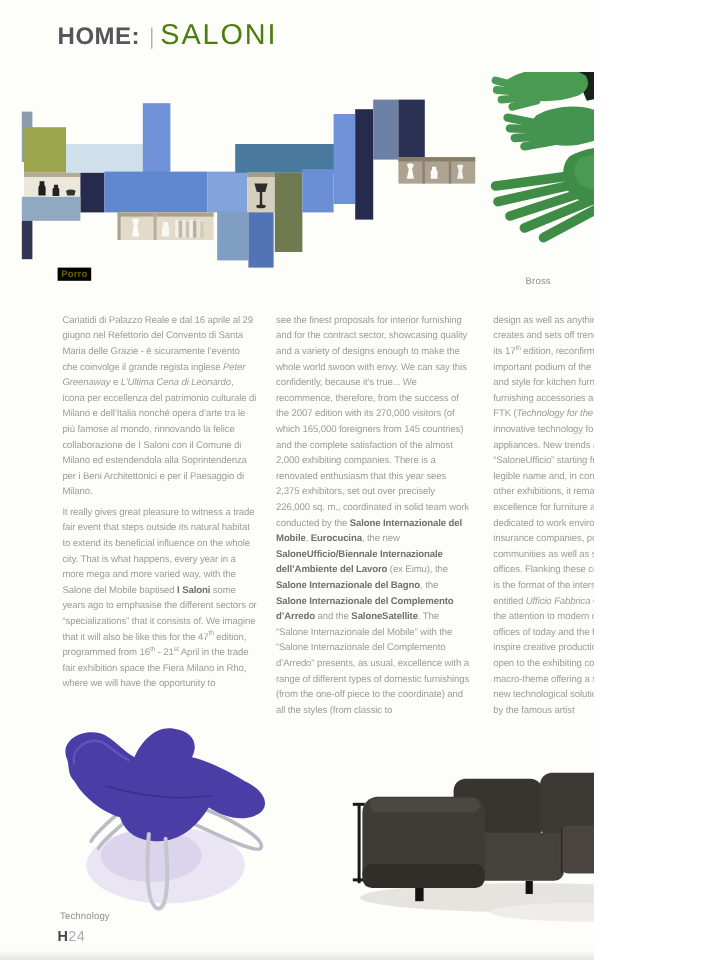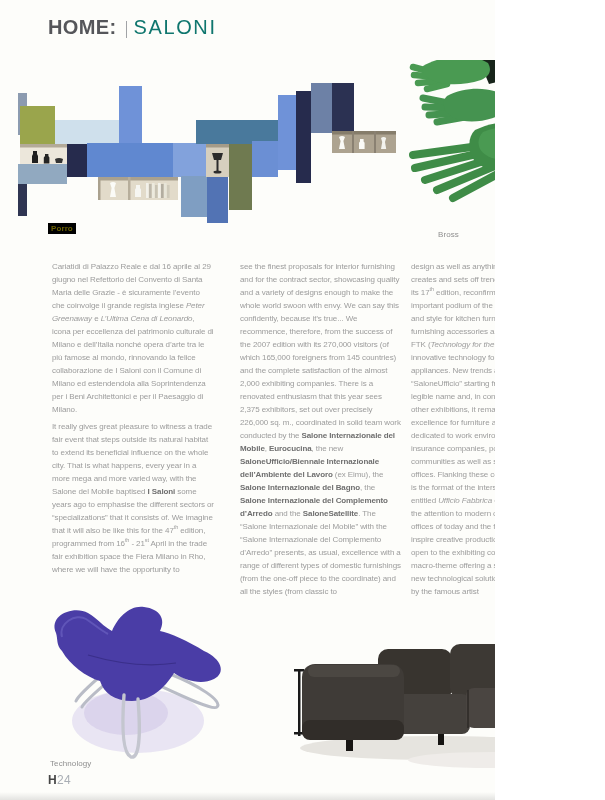--- a/index.html
+++ b/index.html
@@ -5,21 +5,21 @@
   html,body{margin:0;padding:0;background:#ffffff;}
   .page{position:relative;width:495px;height:800px;background:#fdfdfa;overflow:hidden;
         font-family:"Liberation Sans",sans-serif;}
   .page::after{content:"";position:absolute;left:0;right:0;bottom:0;height:8px;
         background:linear-gradient(to bottom,rgba(0,0,0,0),rgba(0,0,0,0.10));pointer-events:none;}
 
   
   .hdr{position:absolute;left:48px;top:16px;display:flex;align-items:baseline;}
   .hdr .home{font-size:20px;font-weight:bold;color:#55565a;letter-spacing:.4px;}
   .hdr .bar{font-size:19px;color:#9a9c9f;margin:0 5px 0 7px;font-weight:normal;transform:scaleX(.6);}
-  .hdr .saloni{font-size:20px;color:#0f766e;letter-spacing:1.6px;font-weight:normal;}
+  .hdr .saloni{font-size:24px;color:#4d7c0f;letter-spacing:1.6px;font-weight:normal;}
 
   
   .img{position:absolute;}
   .img svg{display:block;}
 
   
   .caption{position:absolute;font-size:8px;color:#8f8f8f;letter-spacing:.1px;}
   .porro-cap mark{background:#000000;color:#6a6000;font-weight:bold;font-size:8px;padding:1px 3px;}
 
   
@@ -147,21 +147,21 @@
       <path d="M92,70 C118,57 151,61 159,76 C165,88 157,101 140,107 C114,115 94,109 88,95 C85,84 86,76 92,70 Z" fill="#3f8c47"></path>
       <path d="M100,72 C122,63 146,66 153,77 C156,84 151,92 140,97 C120,103 103,99 97,89 C94,82 96,76 100,72 Z" fill="#4a9a52"></path>
     </svg>
   </div>
   <div class="caption" style="left:390px;top:230px;padding-left:48px;">Bross</div>
 
   <div class="col" style="left:48px;top:256px;">
     <p><span>Cariatidi di Palazzo Reale e dal 16 aprile al 29 giugno nel Refettorio del Convento di Santa Maria delle Grazie - è sicuramente l’evento che coinvolge il grande regista inglese </span><span class="i">Peter Greenaway</span><span> e </span><span class="i">L’Ultima Cena di Leonardo</span><span>, icona per eccellenza del patrimonio culturale di Milano e dell’Italia nonché opera d’arte tra le più famose al mondo, rinnovando la felice collaborazione de I Saloni con il Comune di Milano ed estendendola alla Soprintendenza per i Beni Architettonici e per il Paesaggio di Milano.</span></p>
     <p><span>It really gives great pleasure to witness a trade fair event that steps outside its natural habitat to extend its beneficial influence on the whole city. That is what happens, every year in a more mega and more varied way, with the Salone del Mobile baptised </span><span class="b">I Saloni</span><span> some years ago to emphasise the different sectors or “specializations” that it consists of. We imagine that it will also be like this for the 47</span><sup>th</sup><span> edition, programmed from 16</span><sup>th</sup><span> - 21</span><sup>st</sup><span> April in the trade fair exhibition space the Fiera Milano in Rho, where we will have the opportunity to</span></p>
   </div>
-  <div class="col" style="left:236px;top:256px;">
+  <div class="col" style="left:226px;top:256px;">
     <p><span>see the finest proposals for interior furnishing and for the contract sector, showcasing quality and a variety of designs enough to make the whole world swoon with envy. We can say this confidently, because it’s true... We recommence, therefore, from the success of the 2007 edition with its 270,000 visitors (of which 165,000 foreigners from 145 countries) and the complete satisfaction of the almost 2,000 exhibiting companies. There is a renovated enthusiasm that this year sees 2,375 exhibitors, set out over precisely 226,000 sq. m., coordinated in solid team work conducted by the </span><span class="b">Salone Internazionale del Mobile</span><span>, </span><span class="b">Eurocucina</span><span>, the new </span><span class="b">SaloneUfficio/Biennale Internazionale dell’Ambiente del Lavoro</span><span> (ex Eimu), the </span><span class="b">Salone Internazionale del Bagno</span><span>, the </span><span class="b">Salone Internazionale del Complemento d’Arredo</span><span> and the </span><span class="b">SaloneSatellite</span><span>. The “Salone Internazionale del Mobile” with the “Salone Internazionale del Complemento d’Arredo” presents, as usual, excellence with a range of different types of domestic furnishings (from the one-off piece to the coordinate) and all the styles (from classic to</span></p>
   </div>
   <div class="col" style="left:407px;top:256px;">
     <p><span>design as well as anything and everything that creates and sets off trends). “Eurocucina”, in its 17</span><sup>th</sup><span> edition, reconfirms itself as the most important podium of the sector with top quality and style for kitchen furniture, as well as furnishing accessories and the side events FTK (</span><span class="i">Technology for the Kitchen</span><span>) dedicated to innovative technology for fitted electrical appliances. New trends also for the “SaloneUfficio” starting from the new, more legible name and, in concordance with the other exhibitions, it remains as a showcase of excellence for furniture and accessories dedicated to work environments, banks, insurance companies, post offices and communities as well as solutions for home offices. Flanking these commercial proposals is the format of the intersecting macro-theme, entitled </span><span class="i">Ufficio Fabbrica Creativa</span><span>, which draws the attention to modern offices considered the offices of today and the future, workplaces that inspire creative production. Here a competition open to the exhibiting companies explores the macro-theme offering a series of products and new technological solutions. A collateral event by the famous artist</span></p>
   </div>
 
   <div class="img" style="left:26px;top:603px;">
     <svg width="218" height="168" viewBox="0 0 218 168">
 
       <ellipse cx="112" cy="118" rx="66" ry="32" fill="#d9d2ec" opacity="0.55"></ellipse>

